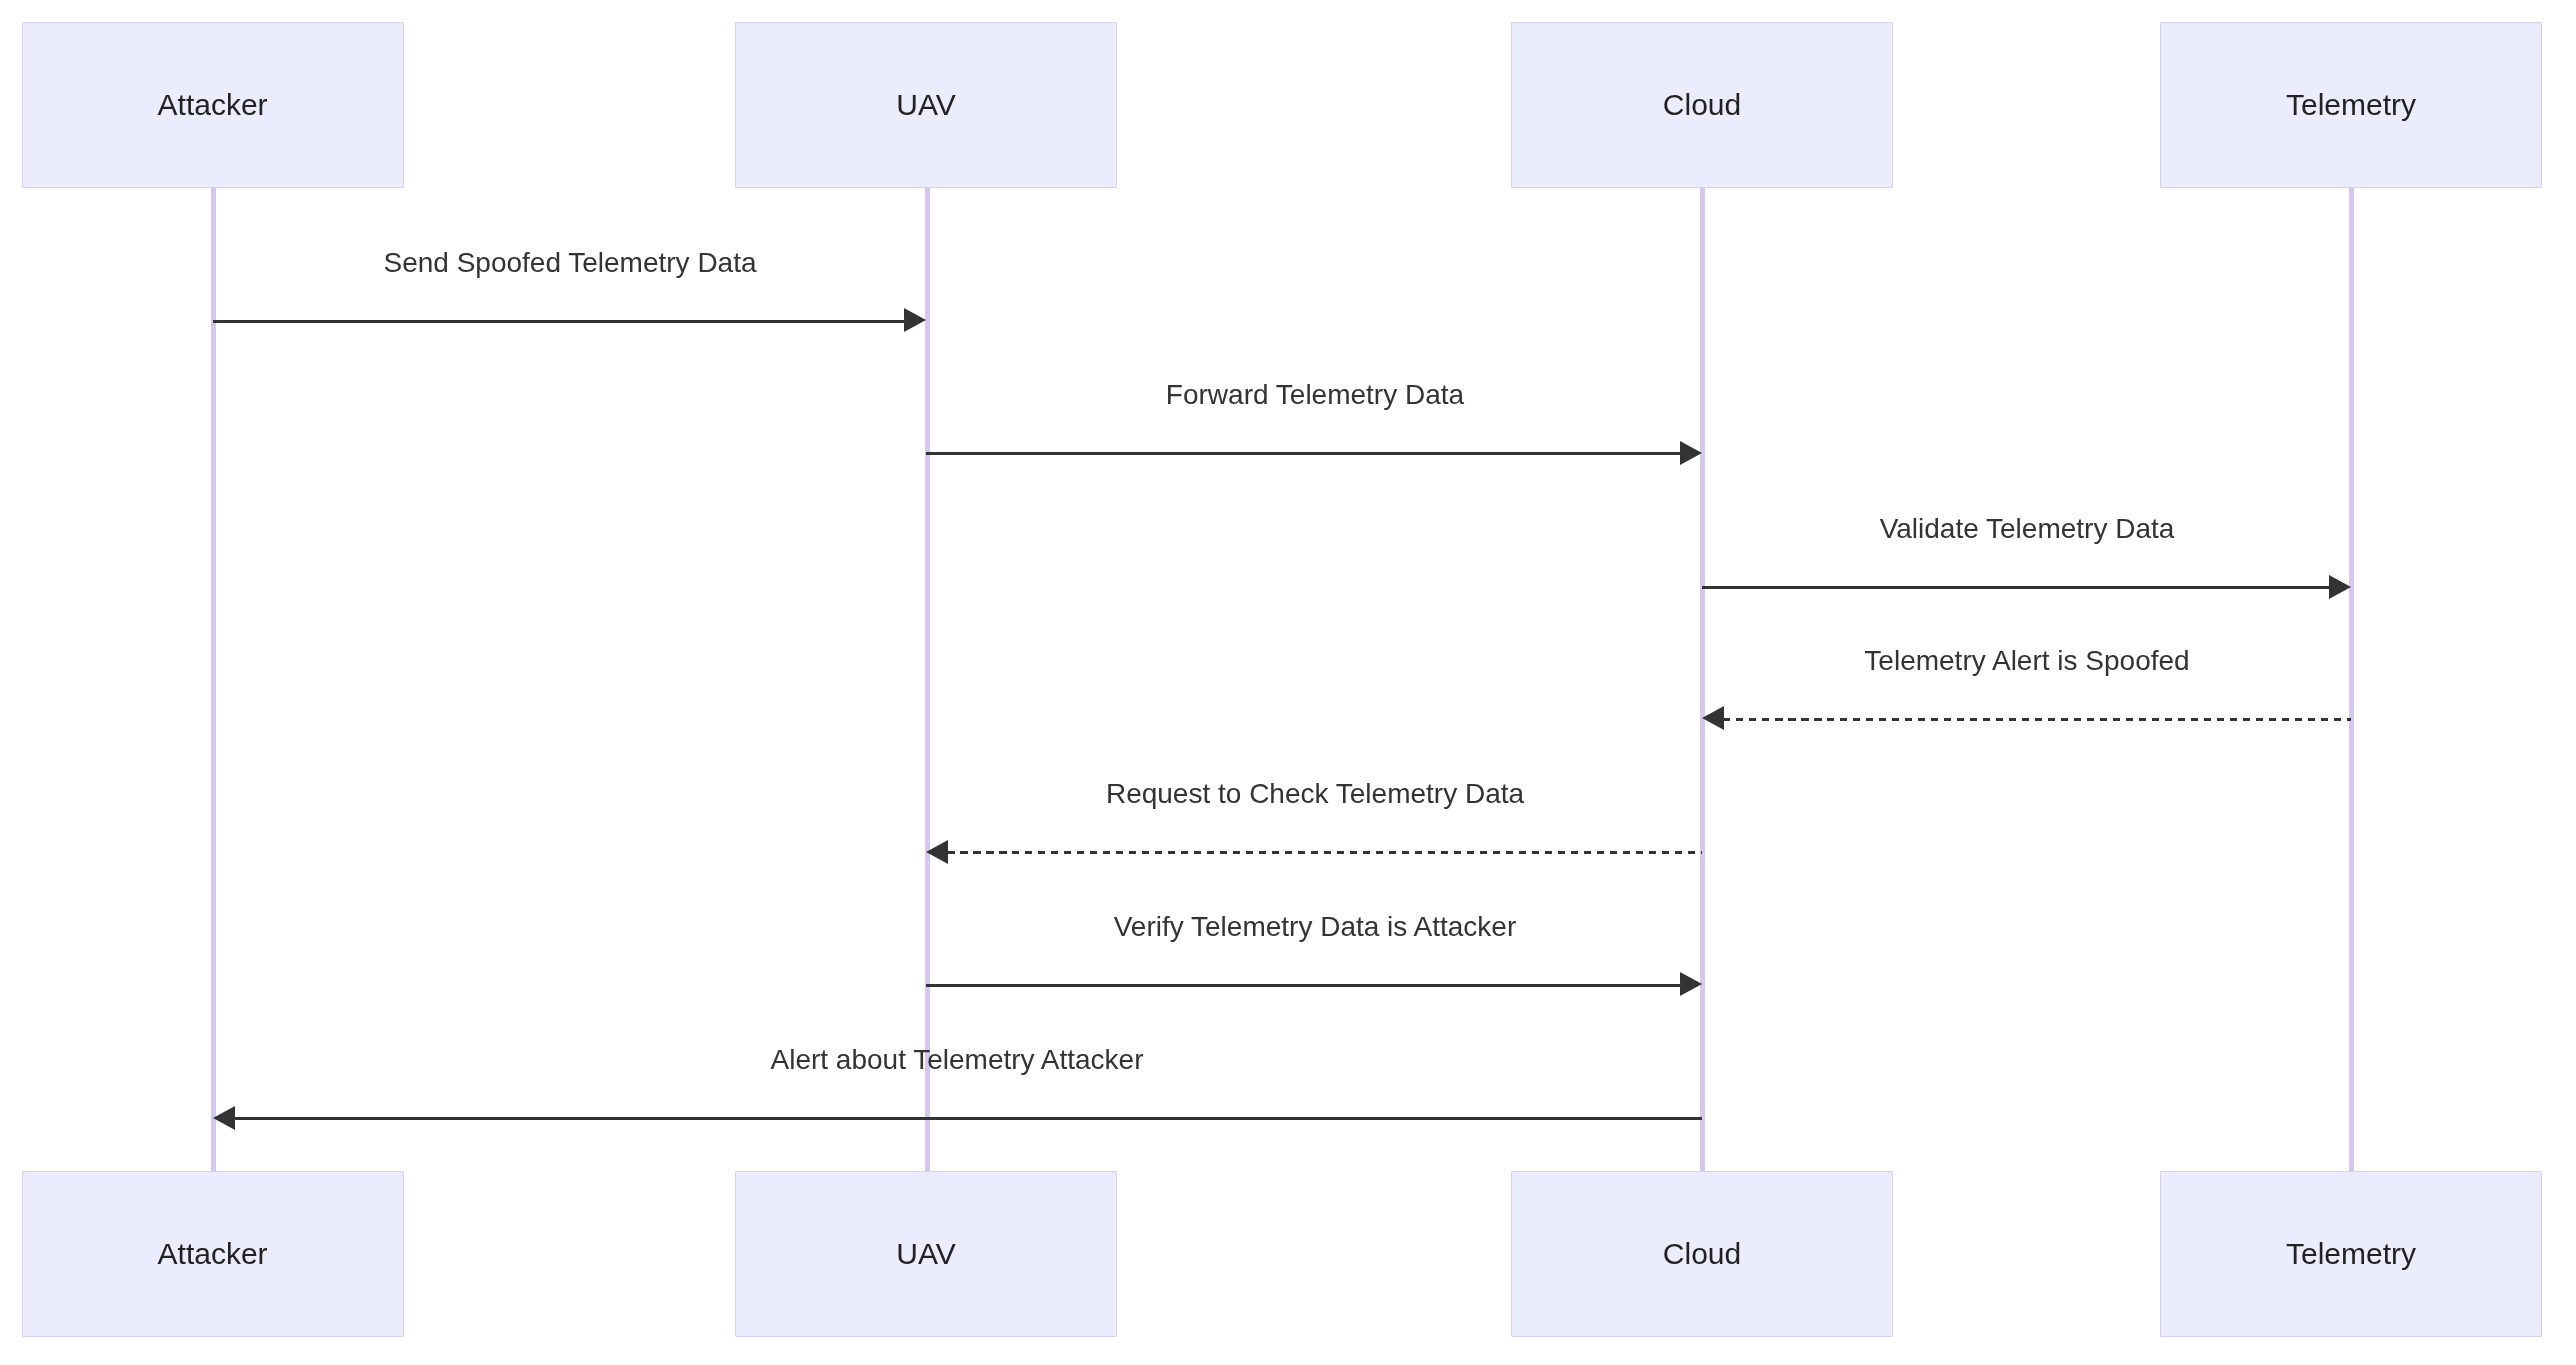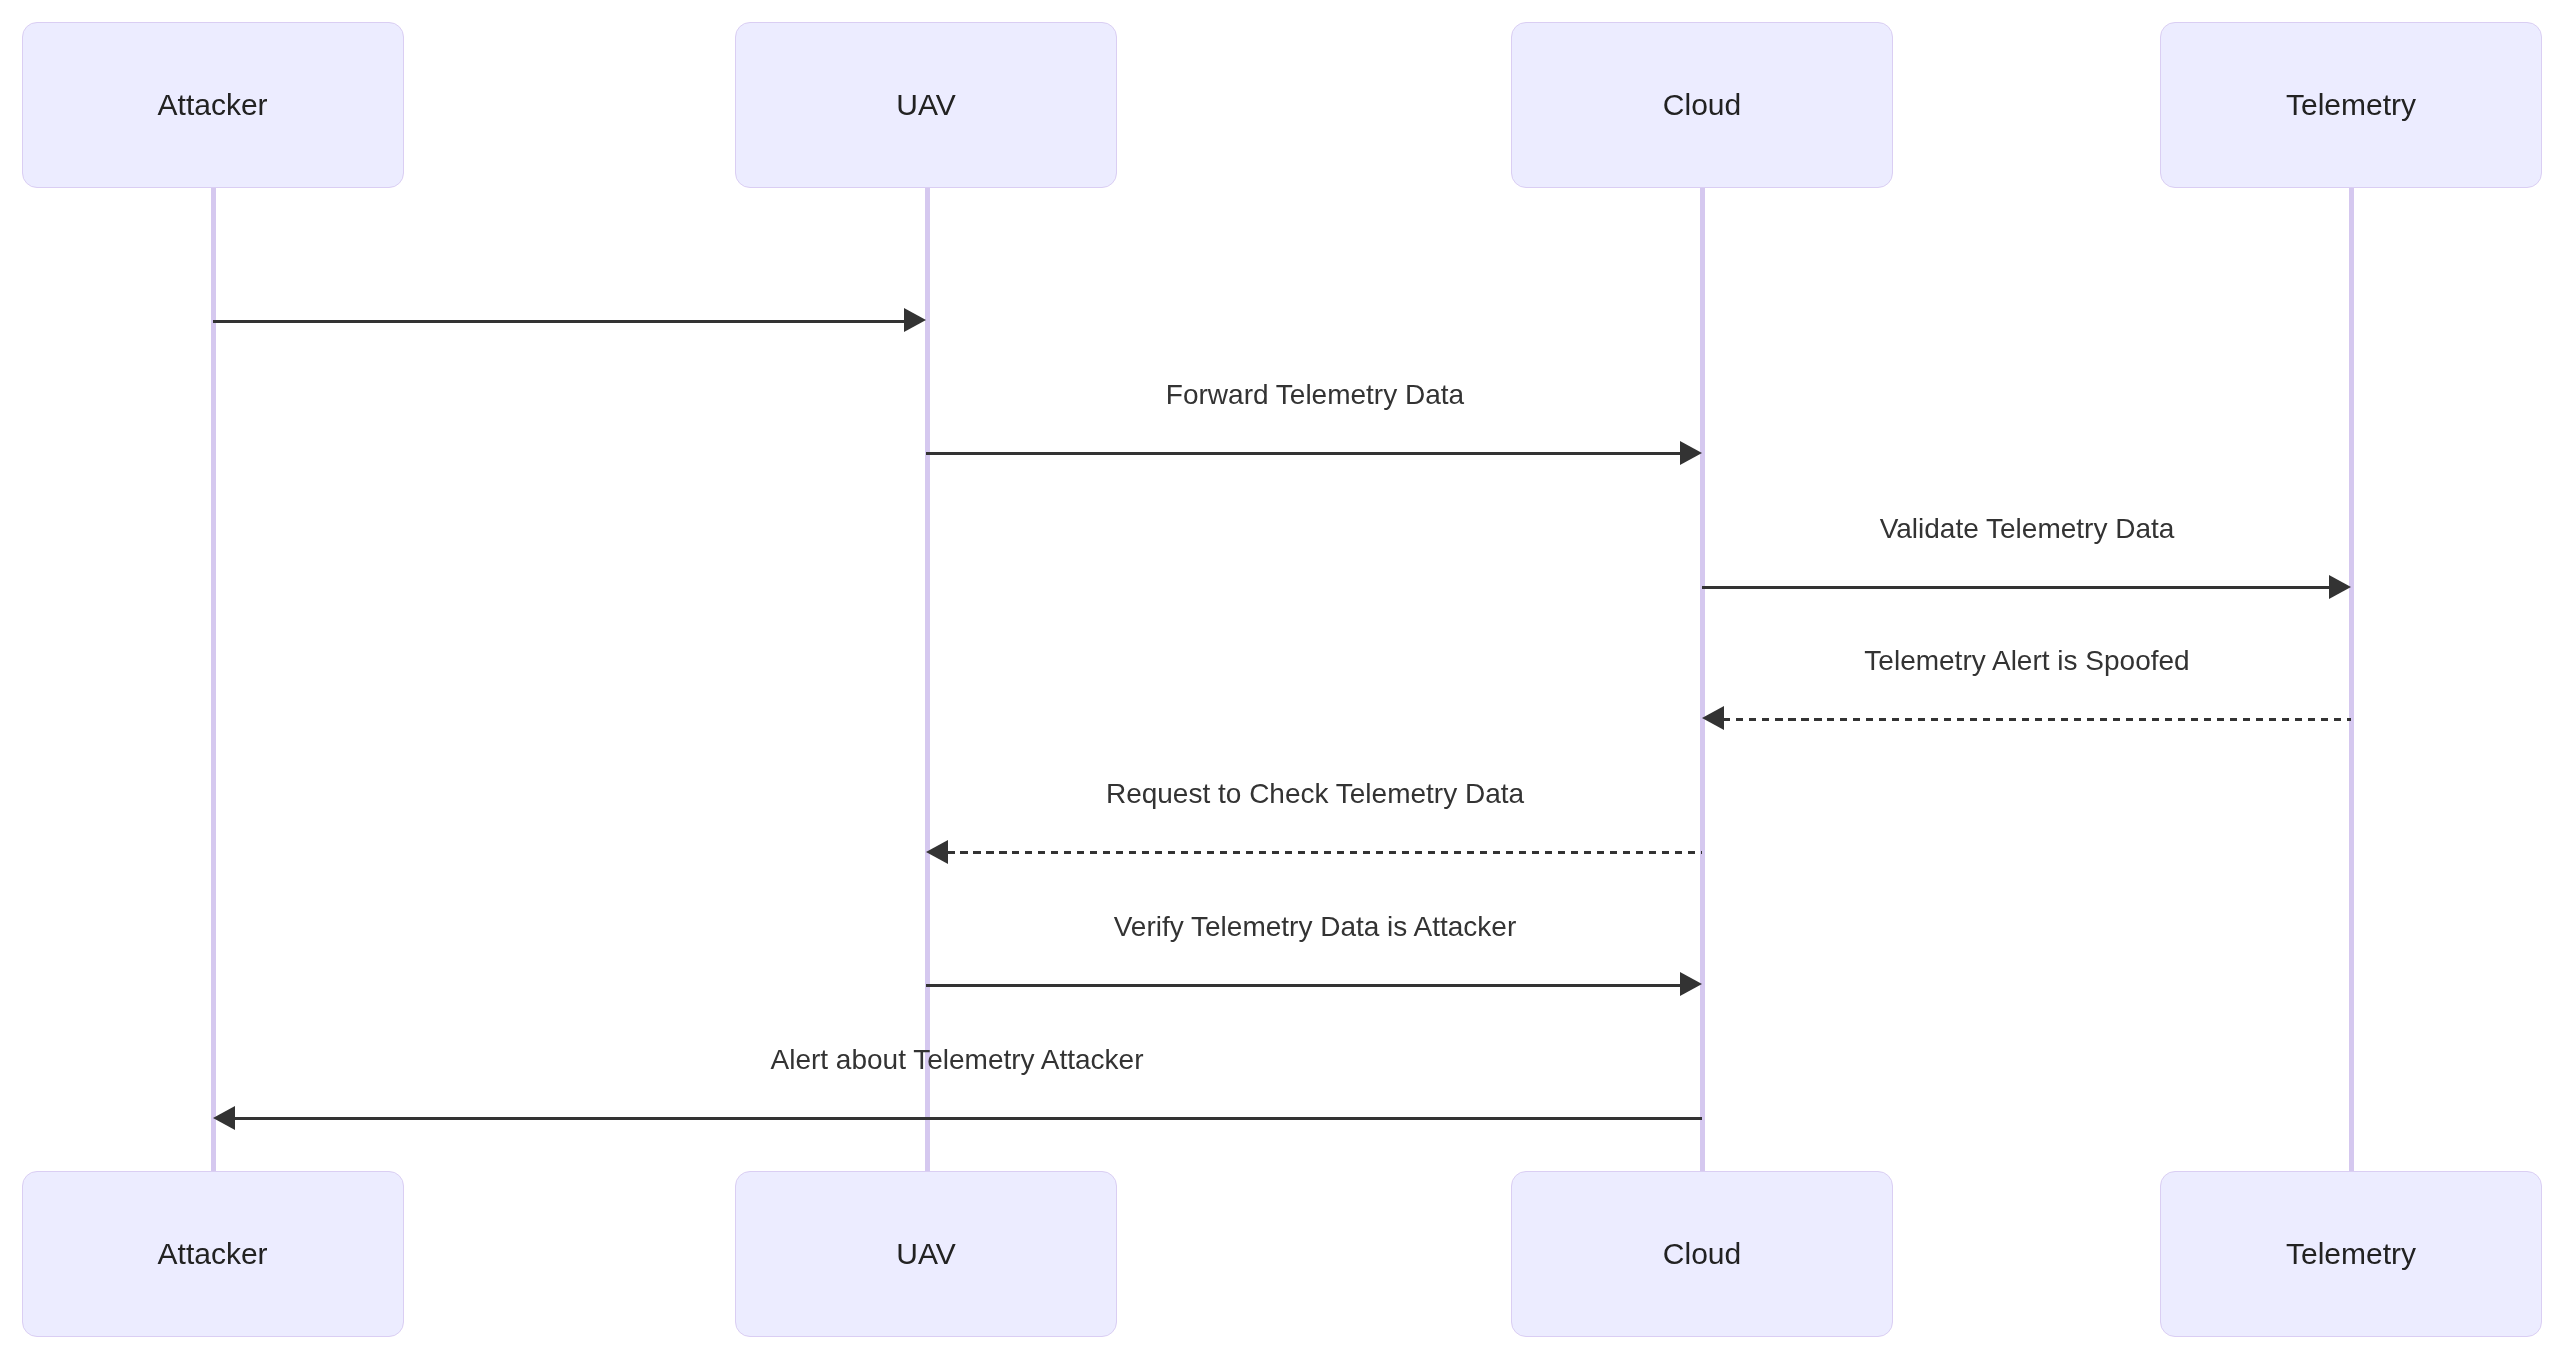--- a/index.html
+++ b/index.html
@@ -10,21 +10,21 @@
     height: 1366px;
     background: #ffffff;
     overflow: hidden;
   }
   .actor {
     position: absolute;
     width: 382px;
     height: 166px;
     background: #ECECFF;
     border: 1.9px solid #DACEF3;
-    border-radius: 15px;
+    border-radius: 1px;
     box-sizing: border-box;
     display: flex;
     align-items: center;
     justify-content: center;
     font-size: 30px;
     color: #222222;
     z-index: 3;
   }
   .lifeline {
     position: absolute;
@@ -79,20 +79,21 @@
   <div class="actor" style="left:735px;top:21.6px">
       <span>UAV</span>
     </div>
   <div class="actor" style="left:1511px;top:21.6px">
       <span>Cloud</span>
     </div>
   <div class="actor" style="left:2160px;top:21.6px">
       <span>Telemetry</span>
     </div>
 
+  <div class="msg-label" style="left:570px;top:242px">Send Spoofed Telemetry Data</div>
   <div class="msg-line" style="left:213px;top:320px;width:693px"></div>
   <div class="arrowhead right" style="left:904px;top:308px"></div>
 
   <div class="msg-label" style="left:1315px;top:374px">Forward Telemetry Data</div>
   <div class="msg-line" style="left:926px;top:452px;width:755px"></div>
   <div class="arrowhead right" style="left:1680px;top:441px"></div>
 
   <div class="msg-label" style="left:2027px;top:508px">Validate Telemetry Data</div>
   <div class="msg-line" style="left:1702px;top:586px;width:628px"></div>
   <div class="arrowhead right" style="left:2329px;top:575px"></div>

